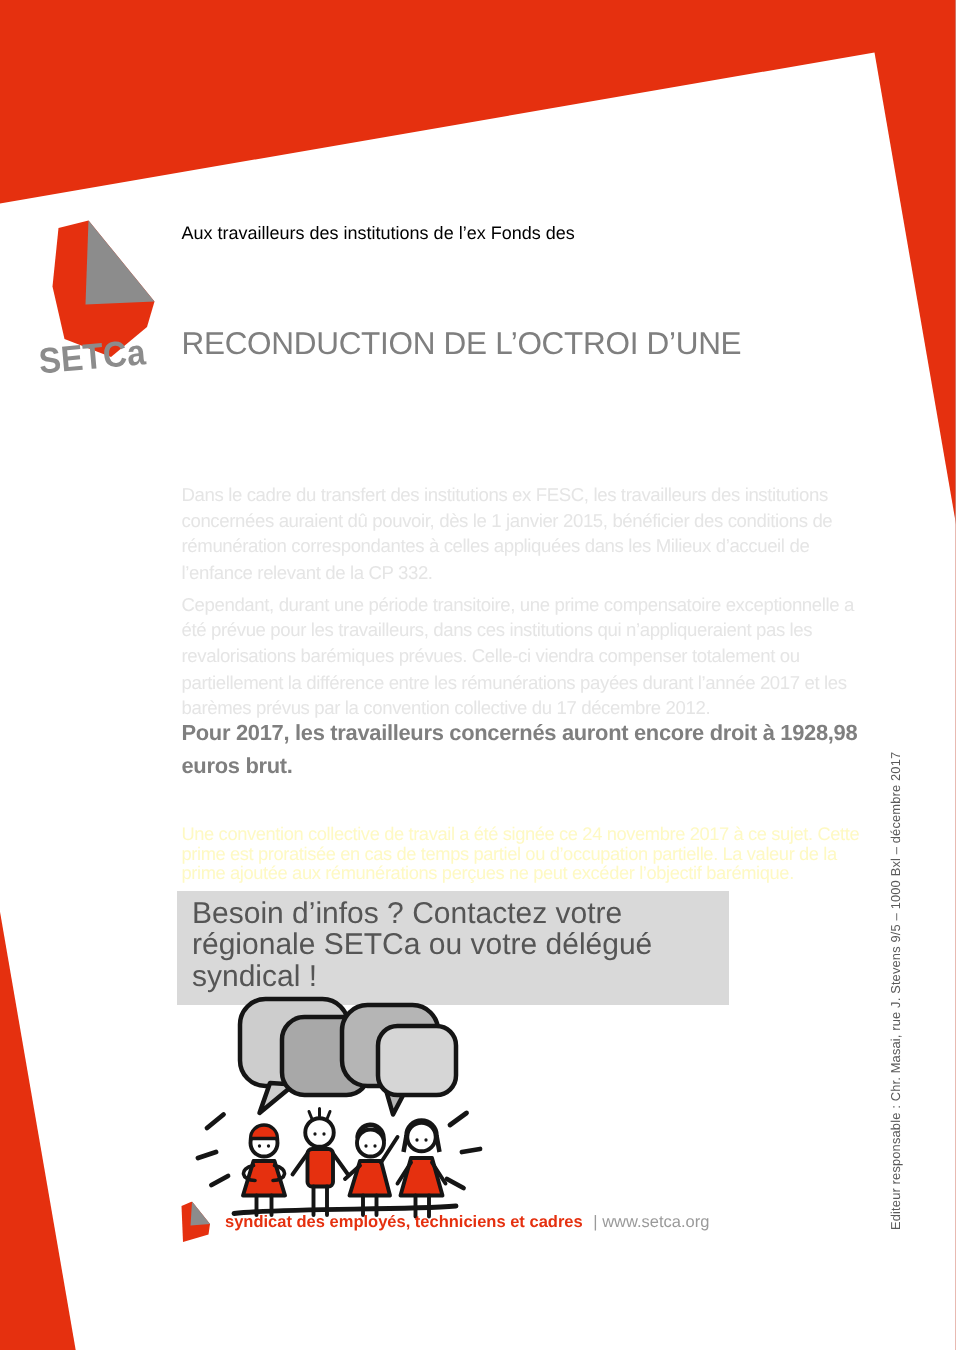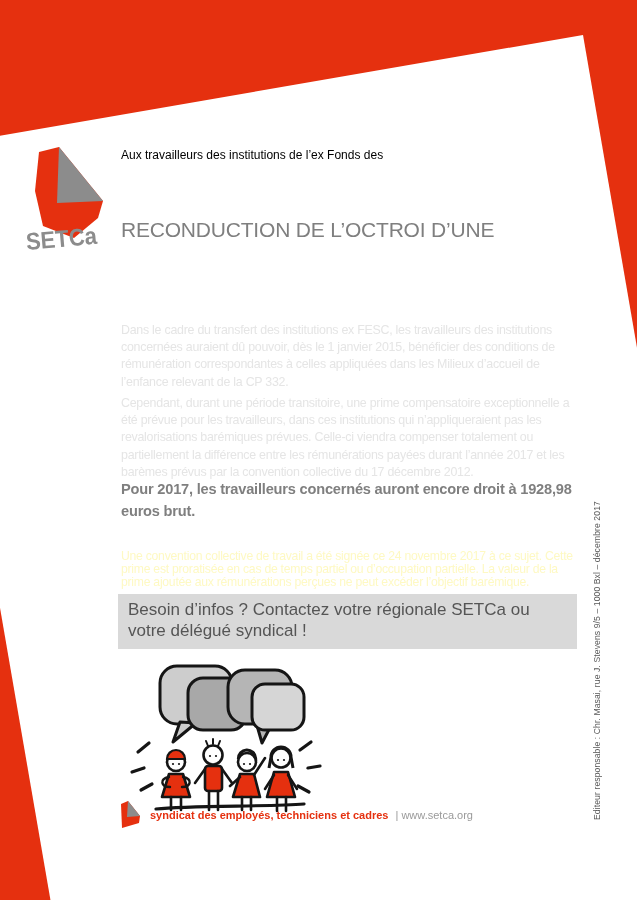--- a/index.html
+++ b/index.html
@@ -38,24 +38,24 @@
   
   .col{position:absolute;left:121px;width:458px;}
   .audience{top:144px;color:#000000;font-size:12px;line-height:22px;}
   .title{top:216px;color:#7f7f7f;font-size:21px;font-weight:normal;line-height:28px;letter-spacing:-.2px;}
   .p1{top:322px;}
   .p2{top:395px;}
   .bodytext{color:#e5e5e5;font-size:12.4px;line-height:17.2px;letter-spacing:-.25px;}
   .lead{top:479px;color:#7f7f7f;font-size:14.6px;font-weight:bold;line-height:21.5px;letter-spacing:-.2px;}
   .note{top:522px;color:#fef9c3;font-size:12.2px;line-height:13px;letter-spacing:-.25px;margin-top:28px;}
   .infobox{
-    position:absolute;left:118px;top:594px;width:459px;
+    position:absolute;left:118px;top:594px;width:368px;
     box-sizing:border-box;
     background:#d9d9d9;color:#555555;
-    font-size:17px;line-height:21px;
+    font-size:20px;line-height:21px;
     padding:5px 14px 8px 10px;
   }
   .illustration{position:absolute;left:128px;top:656px;width:200px;height:168px;}
   .editor-note{
     position:absolute;left:592px;top:820px;
     width:330px;
     transform:rotate(-90deg);
     transform-origin:0 0;
     font-size:8.6px;color:#595959;
     white-space:nowrap;letter-spacing:.1px;

